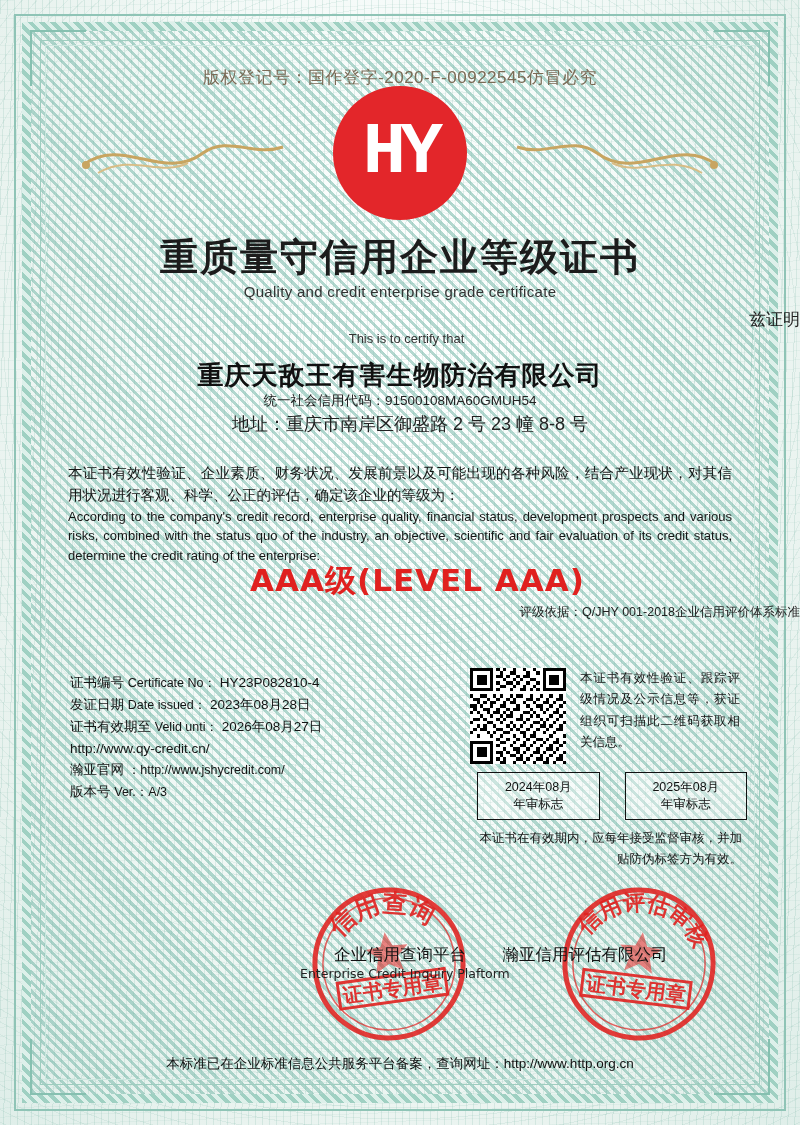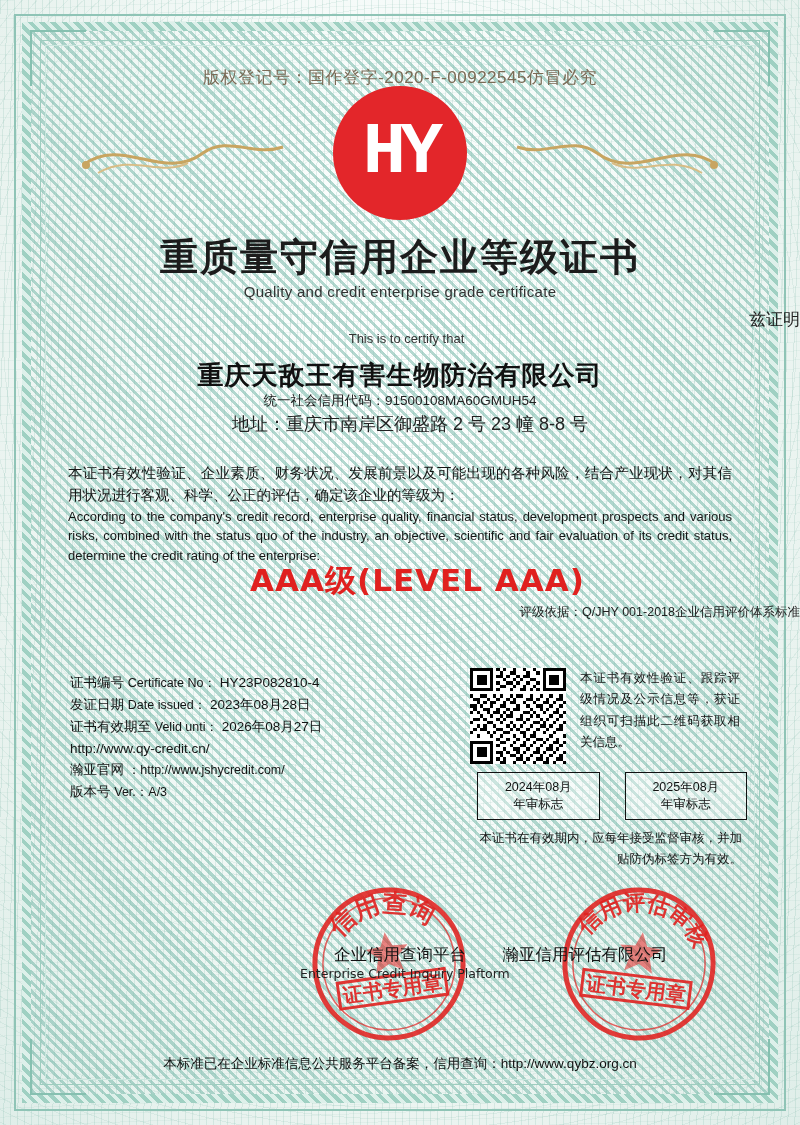--- a/index.html
+++ b/index.html
@@ -560,14 +560,14 @@
   </div>
 
   <div class="org org-left">
     <div class="org-cn">企业信用查询平台</div>
     <div class="org-en">Enterprise Credit Inquiry Plaftorm</div>
   </div>
   <div class="org org-right">
     <div class="org-cn">瀚亚信用评估有限公司</div>
   </div>
 
-  <div class="footer">本标准已在企业标准信息公共服务平台备案，信用查询：http://www.qybz.org.cn</div>
+  <div class="footer">本标准已在企业标准信息公共服务平台备案，查询网址：http://www.http.org.cn</div>
 </div>
 
 </body></html>

